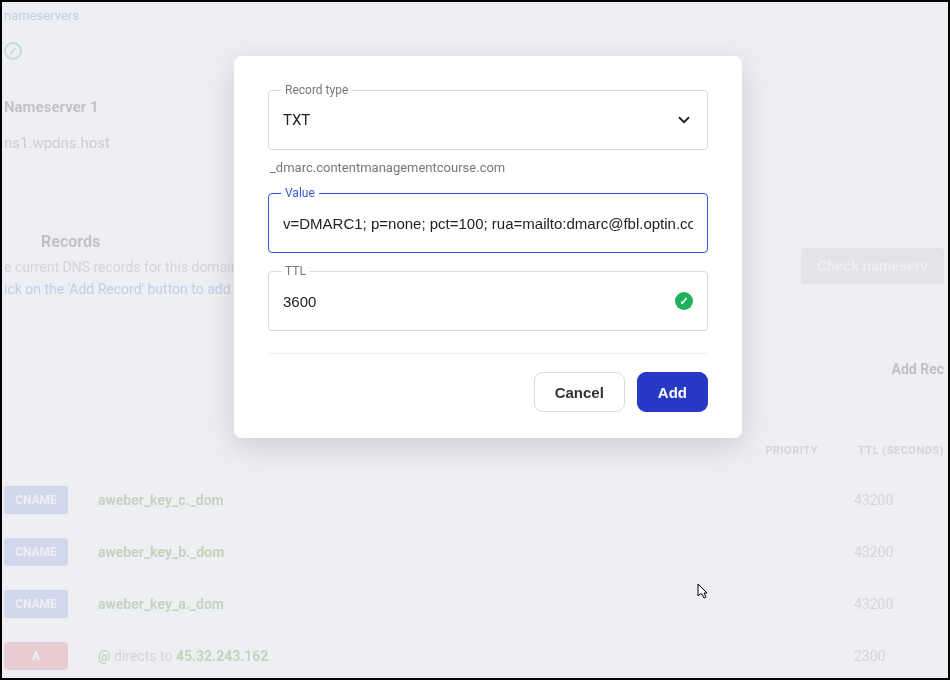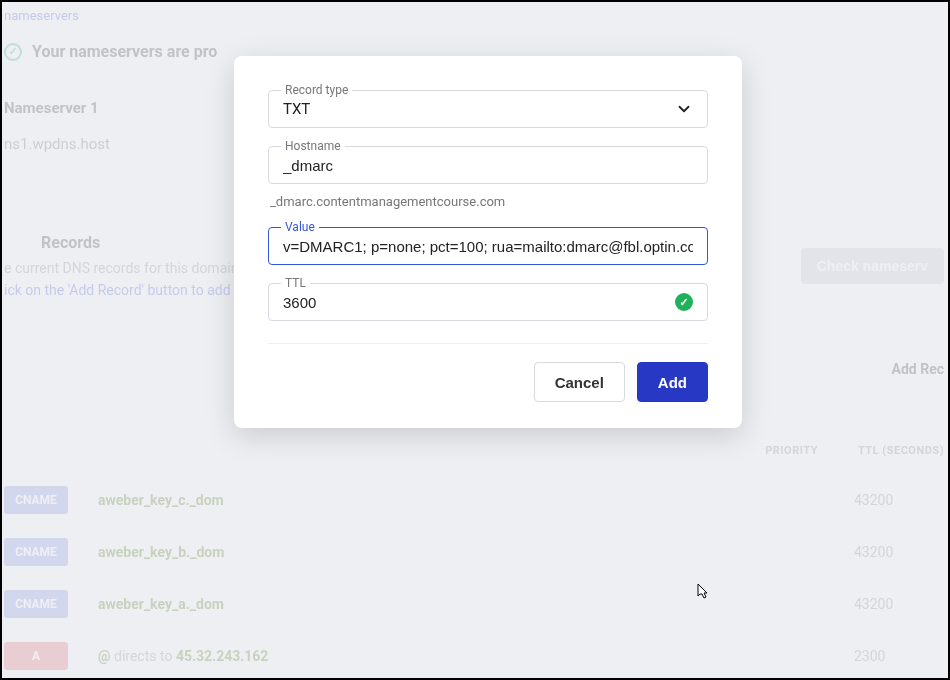--- a/index.html
+++ b/index.html
@@ -32,48 +32,47 @@
   .row .name{ flex:1; }
   .row .ttl{ width:90px; }
   .row b{color:#4d7c0f;margin-top:24px;}
 
   
   .scrim { position:absolute; inset:0; background:rgba(233,235,240,0.78); }
 
   
   .modal { position:absolute; left:232px; top:54px; width:508px; background:#fff; border-radius:8px; box-shadow:0 8px 30px rgba(0,0,0,0.15); padding:34px 34px 26px 34px;}
   .modal h2{ text-align:center; font-size:20px; font-weight:700; color:#222; margin-bottom:28px;}
-  .field { position:relative; border:1px solid #d7d9e0; border-radius:4px; height:38px; margin-bottom:18px; padding:0 14px; display:flex; align-items:center;}
+  .field { position:relative; border:1px solid #d7d9e0; border-radius:4px; height:60px; margin-bottom:18px; padding:0 14px; display:flex; align-items:center;}
   .field.focused{ border-color:#3558d6; }
   .field .flabel{ position:absolute; top:-8px; left:12px; background:#fff; padding:0 4px; font-size:12px; color:#777;}
   .field.focused .flabel{ color:#3558d6;}
   .field input, .field .sel-val { border:none; outline:none; font-size:15px; color:#222; width:100%; background:transparent;}
   .chev { width:18px; }
   .chev svg{display:block;}
   .helper{ font-size:13px; color:#777; margin:-8px 0 18px 2px;}
   .ttl-ok{ width:18px; height:18px; border-radius:50%; background:#21b15c; display:flex; align-items:center; justify-content:center; flex-shrink:0;}
   .ttl-ok::after{content:"✓"; color:#fff; font-size:11px; font-weight:700;}
   .modal hr{border:none; border-top:1px solid #eceef3; margin:22px 0 18px;}
   .actions{ display:flex; justify-content:flex-end; gap:12px;}
-  .btn{ height:40px; padding:0 20px; border-radius:4px; font-size:15px; font-weight:600; cursor:pointer;}
+  .btn{ height:40px; padding:0 20px; border-radius:9px; font-size:15px; font-weight:600; cursor:pointer;}
   .btn.cancel{ background:#fff; border:1px solid #d7d9e0; color:#333;}
   .btn.add{ background:#2638c4; border:1px solid #2638c4; color:#fff;}
 
   .cursor{ position:absolute; left:689px; top:580px; pointer-events:none;}
 </style>
 </head>
 <body>
 <div class="frame">
 
 <div class="bg">
   <a class="crumb" href="#">nameservers</a>
 
   <div class="banner">
     <span class="chk"></span>
-    <span class="banner-text">Your nameservers are pro</span>
   </div>
 
   <div class="ns-row">
     <div class="ns-col">
       <div class="lbl">Nameserver 1</div>
       <div class="val">ns1.wpdns.host</div>
     </div>
     <div class="ns-col" style="margin-left:520px">
       <div class="lbl">r 3</div>
       <div class="val">ns.host</div>
@@ -131,24 +130,20 @@
   <div class="field">
     <span class="flabel">Record type</span>
     <span class="sel-val">TXT</span>
     <span class="chev">
       <svg viewBox="0 0 24 24" width="18" height="18">
             <path d="M6 9l6 6 6-6" fill="none" stroke="#222" stroke-width="2.4" stroke-linecap="round" stroke-linejoin="round"></path>
           </svg>
     </span>
   </div>
 
-  <div class="field">
-    <span class="flabel">Hostname</span>
-    <input value="_dmarc" style="">
-  </div>
   <div class="helper">_dmarc.contentmanagementcourse.com</div>
 
   <div class="field focused">
     <span class="flabel">Value</span>
     <input value="v=DMARC1; p=none; pct=100; rua=mailto:dmarc@fbl.optin.com" style="">
   </div>
 
   <div class="field">
     <span class="flabel">TTL</span>
     <input value="3600" style="">

